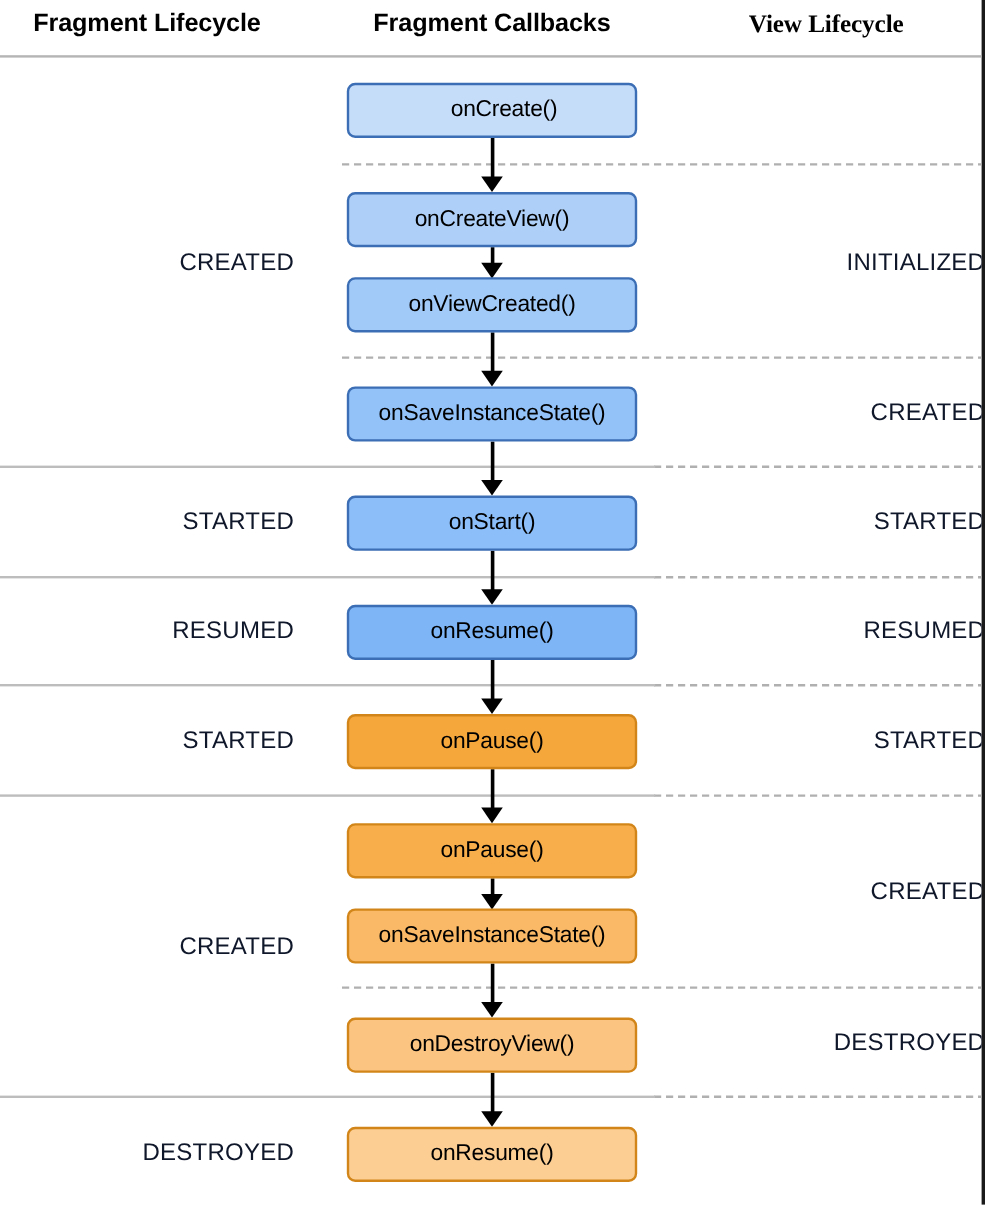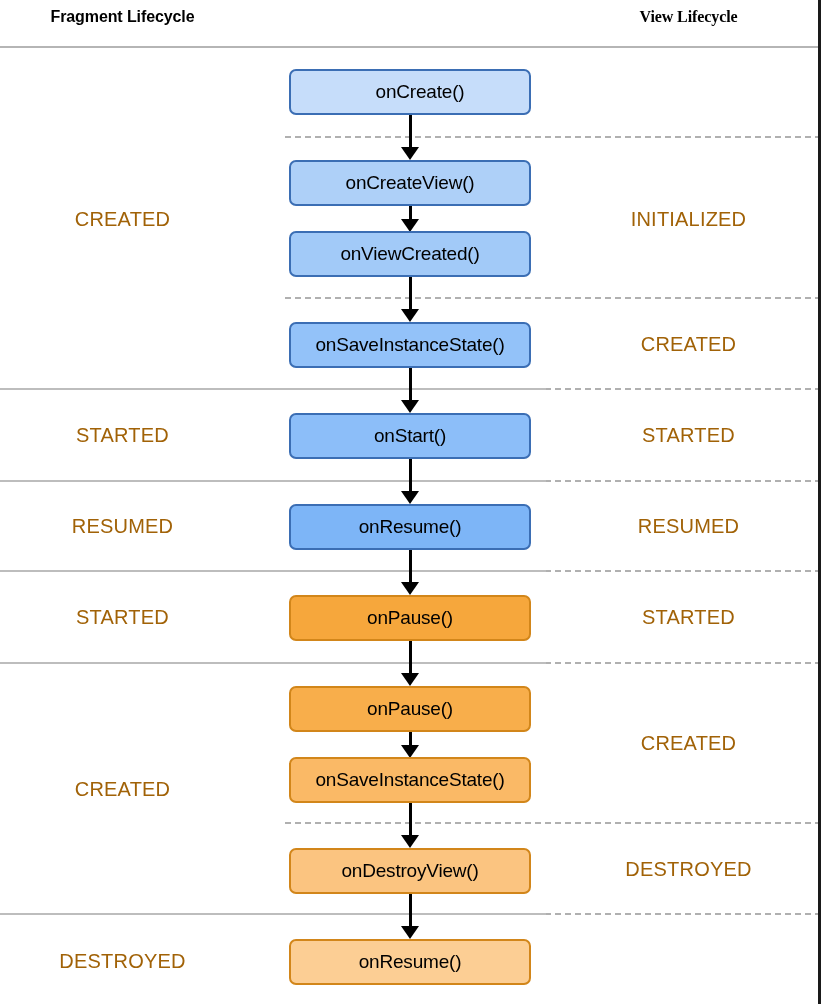--- a/index.html
+++ b/index.html
@@ -19,21 +19,21 @@
     background: #ffffff;
     overflow: hidden;
     box-sizing: border-box;
     border-right: 3px solid #1a1a1a;
   }
 
   
   .hdr {
     position: absolute;
     top: 8px;
-    font-size: 16px;
+    font-size: 21px;
     font-weight: bold;
     color: #000000;
     text-align: center;
     white-space: nowrap;
     letter-spacing: -0.1px;
   }
   .hdr-left   { left: 0;   width: 245px; }
   .hdr-mid    { left: 270px; width: 280px; }
   .hdr-right  { left: 556px; width: 265px; font-family: Liberation Serif, serif; }
 
@@ -55,22 +55,22 @@
   .rule-dashed {
     position: absolute;
     height: 0;
     border-top: 2px dashed #b0b0b0;
   }
 
   
   .state {
     position: absolute;
     font-size: 20px;
-    color: #a16207;
-    text-align: center;
+    color: #0f172a;
+    text-align: right;
     white-space: nowrap;
     letter-spacing: 0.2px;
   }
   .state-left  { left: 0;   width: 245px; }
   .state-right { left: 556px; width: 265px; }
 
   
   .cb {
     position: absolute;
     left: 289px;
@@ -103,20 +103,21 @@
     border-right: 9px solid transparent;
     border-top: 13px solid #000000;
   }
 </style>
 </head>
 <body>
 
 <div id="diagram">
 
   <div class="hdr hdr-left">Fragment Lifecycle</div>
+  <div class="hdr hdr-mid">Fragment Callbacks</div>
   <div class="hdr hdr-right">View Lifecycle</div>
   <div class="hdr-rule"></div>
 
   <div class="rule-dashed" style="left:285px; top:136px; width:536px;"></div>
   <div class="rule-dashed" style="left:285px; top:297px; width:536px;"></div>
   <div class="rule-dashed" style="left:545px; top:388px; width:276px;"></div>
   <div class="rule-dashed" style="left:545px; top:480px; width:276px;"></div>
   <div class="rule-dashed" style="left:545px; top:570px; width:276px;"></div>
   <div class="rule-dashed" style="left:545px; top:662px; width:276px;"></div>
   <div class="rule-dashed" style="left:285px; top:822px; width:536px;"></div>

